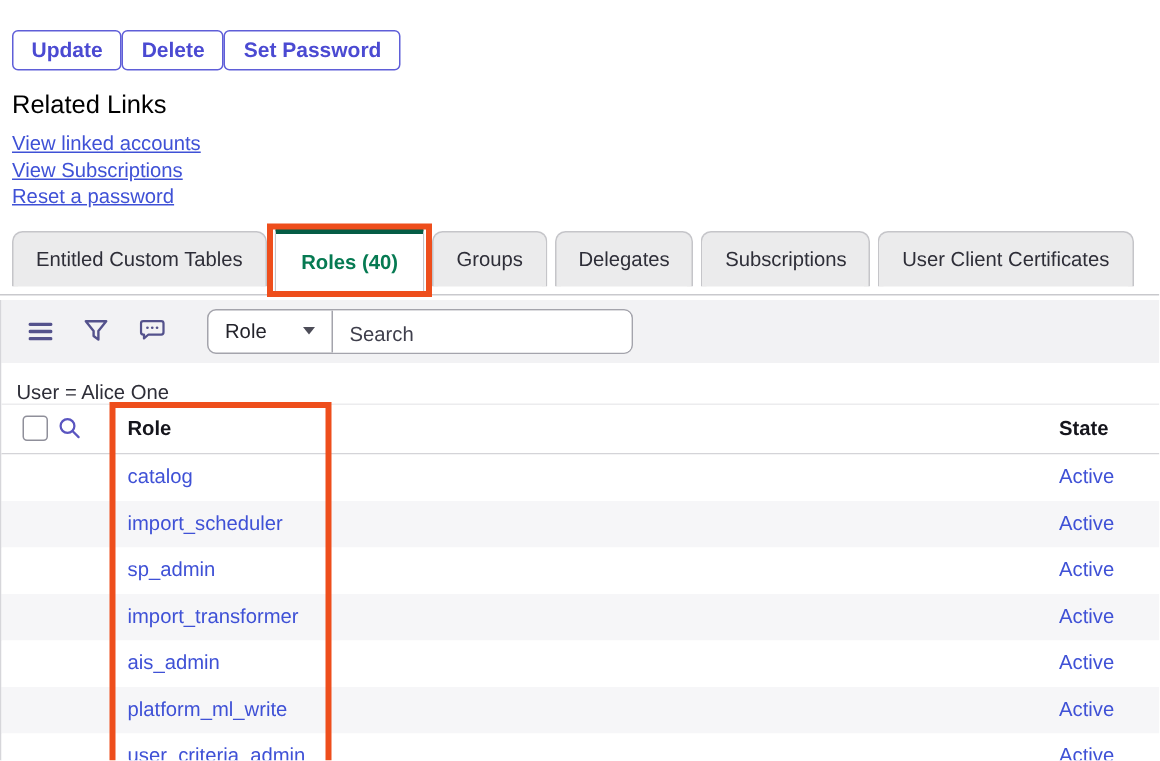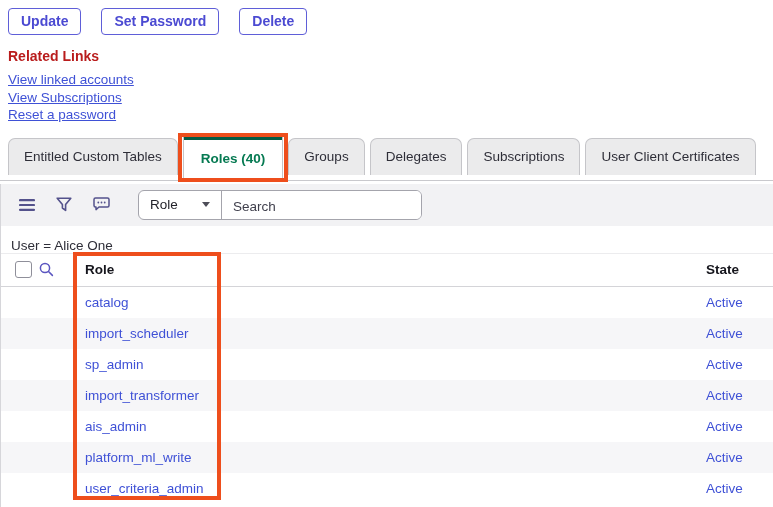--- a/index.html
+++ b/index.html
@@ -10,40 +10,40 @@
   }
   .page {
     position: relative;
     width: 773px;
     height: 507px;
     background: #fff;
     overflow: hidden;
   }
 
   
-  .actions { display: flex; gap: 20px; padding: 8px 0 0 8px; }
+  .actions { display: flex; gap: 0; padding: 20px 0 0 8px; }
   .btn {
     background: #fff;
     border: 1.5px solid #5f5ed8;
     border-radius: 4px;
     color: var(--button);
     font-size: 14px;
     font-weight: 700;
     padding: 4px 12px 5px 12px;
     line-height: 16px;
     cursor: pointer;
     font-family: inherit;
   }
 
   
   .related { padding: 13px 0 0 8px; }
   .related h2 {
-    font-size: 14px;
-    font-weight: 700;
-    color: #b91c1c;
+    font-size: 17px;
+    font-weight: 400;
+    color: #000000;
     margin-bottom: 7px;
   }
   .related a {
     display: block;
     width: fit-content;
     color: var(--link);
     font-size: 13.5px;
     line-height: 17.5px;
     text-decoration: underline;
     cursor: pointer;
@@ -219,22 +219,22 @@
 
   svg { display: block; }
 </style>
 </head>
 <body>
 
 <div class="page">
 
   <div class="actions">
     <button class="btn">Update</button>
+    <button class="btn">Delete</button>
     <button class="btn">Set Password</button>
-    <button class="btn">Delete</button>
   </div>
 
   <div class="related">
     <h2>Related Links</h2>
     <a>View linked accounts</a>
     <a>View Subscriptions</a>
     <a>Reset a password</a>
   </div>
 
   <div class="tab-bar">

